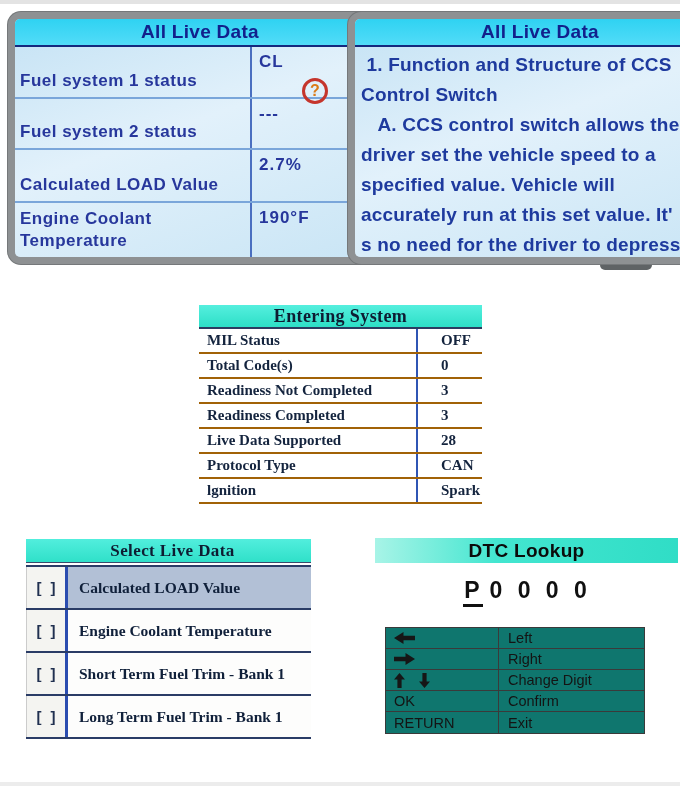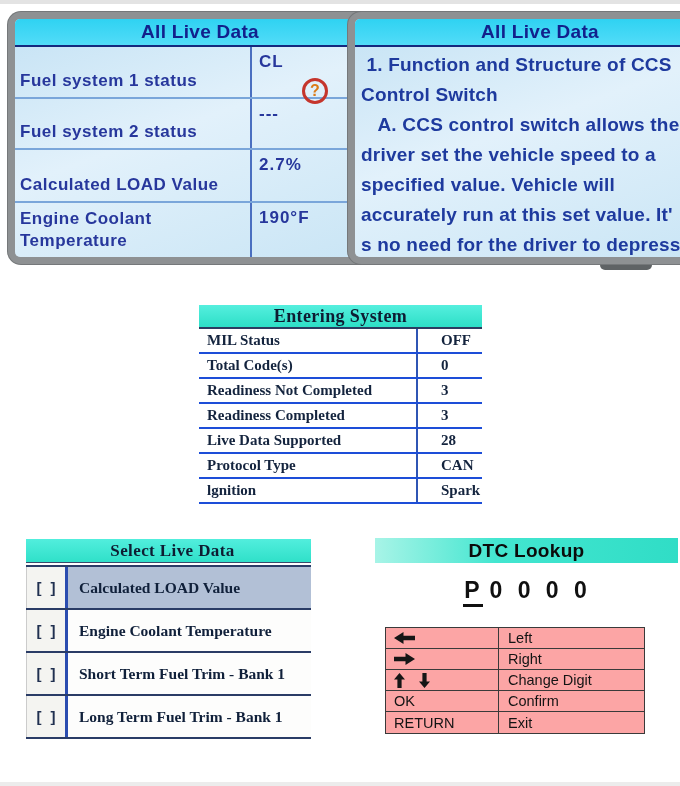--- a/index.html
+++ b/index.html
@@ -47,21 +47,21 @@
   .side-btn{position:absolute;left:670px;top:157px;width:10px;height:21px;background:#54585a;
             border-radius:3px;z-index:1;}
 
   
   .sys{position:absolute;left:199px;top:305px;width:283px;background:#ffffff;
        font-family:"Liberation Serif",serif;z-index:2;}
   .sys-header{height:24px;box-sizing:border-box;border-bottom:2px solid #2b3c60;
               background:linear-gradient(180deg,#55efde,#2ddfc7);
               display:flex;align-items:center;justify-content:center;
               font-weight:700;font-size:18px;color:#0e1c32;letter-spacing:0.4px;}
-  .sys-row{display:flex;height:25px;box-sizing:border-box;border-bottom:2px solid #1d4ed8;}
+  .sys-row{display:flex;height:25px;box-sizing:border-box;border-bottom:2px solid #a16207;}
   .sys-label{width:219px;box-sizing:border-box;border-right:2px solid #2f55b4;
              display:flex;align-items:center;padding-left:8px;
              font-weight:700;font-size:15px;color:#14243e;}
   .sys-value{flex:1;display:flex;align-items:center;padding-left:23px;
              font-weight:700;font-size:15px;color:#14243e;}
 
   
   .sel{position:absolute;left:26px;top:539px;width:285px;font-family:"Liberation Serif",serif;z-index:2;}
   .sel-header{height:24px;box-sizing:border-box;border-bottom:1px solid #3a4a6a;
               background:linear-gradient(180deg,#52eedd,#2fe0c9);
@@ -80,21 +80,21 @@
   
   .dtc-header{position:absolute;left:375px;top:538px;width:303px;height:25px;box-sizing:border-box;
               background:linear-gradient(90deg,#a8f4e7 0%,#43e6d0 40%,#30ddc6 100%);
               display:flex;align-items:center;justify-content:center;
               font-weight:700;font-size:19px;color:#0b0b0b;letter-spacing:0.3px;z-index:2;}
   .dtc-code{position:absolute;left:375px;top:577px;width:303px;text-align:center;
             font-weight:700;font-size:23px;color:#101010;z-index:2;}
   .dtc-prefix{display:inline-block;border-bottom:3px solid #101010;padding:0 3px 0 1px;margin-right:7px;}
   .dtc-digits{letter-spacing:3px;word-spacing:3px;}
   .keys{position:absolute;left:385px;top:627px;width:260px;box-sizing:border-box;
-        border:1.5px solid #3a3a3a;background:#fca5a5;font-size:14.5px;color:#141414;z-index:2;}
+        border:1.5px solid #3a3a3a;background:#0f766e;font-size:14.5px;color:#141414;z-index:2;}
   .key-row{display:flex;height:21px;box-sizing:border-box;border-bottom:1.5px solid #3a3a3a;}
   .key-row:last-child{border-bottom:none;}
   .key-cell{width:113px;box-sizing:border-box;border-right:1.5px solid #3a3a3a;
             display:flex;align-items:center;padding-left:8px;gap:14px;}
   .key-label{flex:1;display:flex;align-items:center;padding-left:9px;}
   .arrow-svg{display:block;}
 </style>
 </head>
 <body>
 

